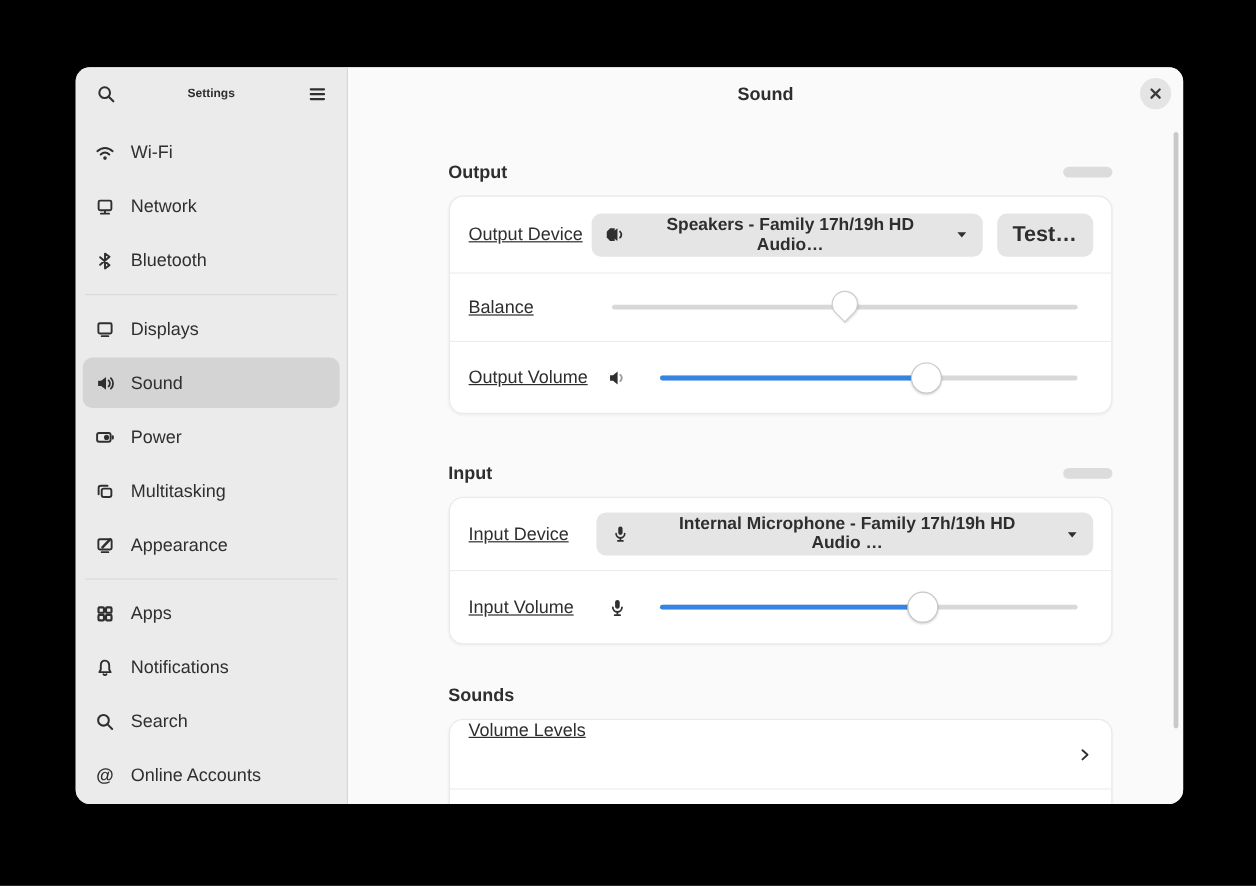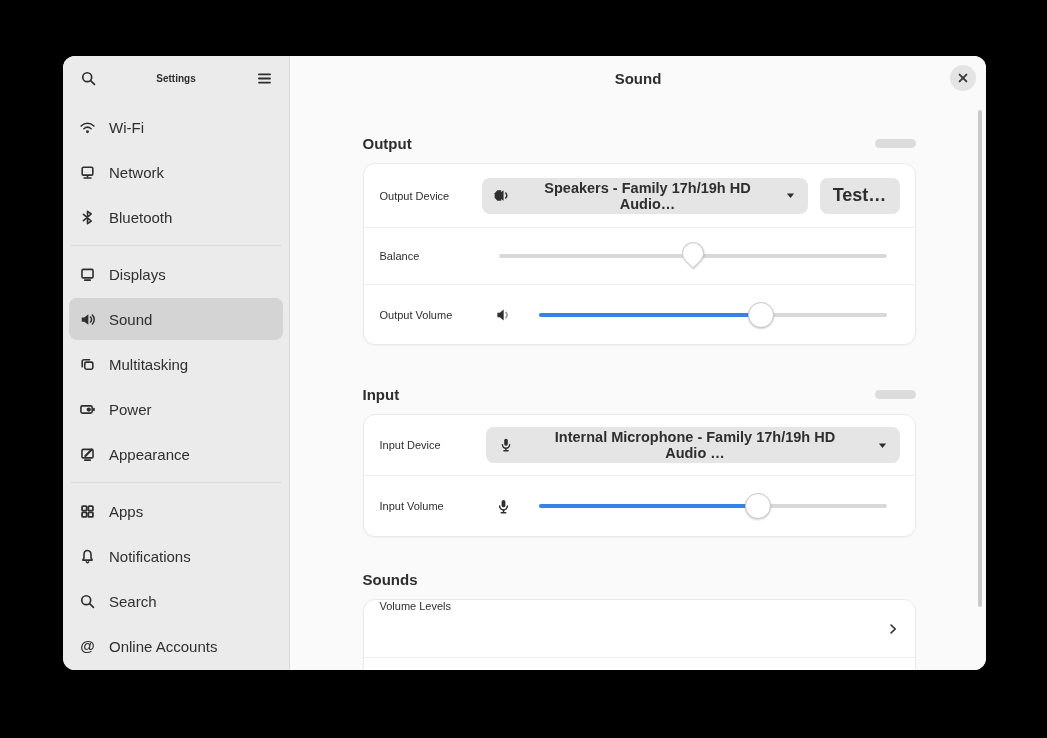--- a/index.html
+++ b/index.html
@@ -25,34 +25,34 @@
   .side-sep { border:none; border-top:1px solid #d9d9d9; margin:7px 2px; }
   .icon { display:inline-flex; align-items:center; justify-content:center; flex:0 0 auto; }
 
   
   .main { flex:1; position:relative; background:#fafafa; overflow:hidden; }
   .main-header { height:44px; display:flex; align-items:center; justify-content:center; position:relative; }
   .main-title { font-weight:bold; font-size:15px; color:#2e2e2e; }
   .close-btn { position:absolute; right:10px; top:9px; width:26px; height:26px; border-radius:50%;
     background:#e4e4e4; border:none; display:flex; align-items:center; justify-content:center; cursor:pointer; }
 
-  .content { width:553px; margin:0 auto; position:relative; left:1px; }
+  .content { width:553px; margin:0 auto; position:relative; left:12px; }
   .section { margin-top:33px; }
   .section.first { margin-top:34px; }
   .section.input-sec { margin-top:40px; }
   .section-head { display:flex; align-items:center; justify-content:space-between; height:18px; margin-bottom:11px; }
   .section-label { font-weight:bold; font-size:15px; color:#2e2e2e; }
   .meter { width:41px; height:9px; border-radius:5px; background:#dcdcdc; overflow:hidden; }
   .meter-fill { height:100%; border-radius:5px; background:#3584e4; }
 
   .card { background:#fff; border:1px solid #eaeaea; border-radius:12px;
     box-shadow:0 1px 2px rgba(0,0,0,.04); overflow:hidden; }
   .card-row { display:flex; align-items:center; padding:0 15px 0 16px; }
   .card-row + .card-row { border-top:1px solid #ededed; }
-  .row-label { flex:1; font-size:11px; color:#2e2e2e; }
+  .row-label { flex:1; font-size:15px; color:#2e2e2e;text-decoration:underline; }
 
   .dropdown { height:36px; background:#e5e5e5; border:none; border-radius:8px; cursor:pointer;
     display:flex; align-items:center; justify-content:center; gap:9px; padding:0 12px;
     font-weight:bold; font-size:14.5px; color:#2e2e2e; }
   .dd-output { width:326px; margin-right:12px; }
   .dd-input  { width:414px;gap:32px; }
   .btn { height:36px; width:80px; background:#e5e5e5; border:none; border-radius:8px; cursor:pointer;
     font-weight:bold; font-size:18px; color:#2e2e2e; }
 
   .slider { position:relative; height:26px; cursor:pointer; }
@@ -155,35 +155,35 @@
               <polygon points="8.8,3 5,6 2.6,6 2.6,10 5,10 8.8,13" fill="#2f2f2f"></polygon>
               <path d="M10.8 5.6 C12.2 6.9 12.2 9.1 10.8 10.4" fill="none" stroke="#2f2f2f" stroke-width="1.4" stroke-linecap="round"></path>
               <path d="M12.6 3.9 C14.9 6.2 14.9 9.8 12.6 12.1" fill="none" stroke="#2f2f2f" stroke-width="1.4" stroke-linecap="round"></path>
             </svg>
         </span>
         <span>Sound</span>
       </div>
       <div class="side-item">
         <span class="icon">
           <svg width="17" height="17" viewBox="0 0 16 16">
-              <path d="M3 10.2 V5.4 a1.8 1.8 0 0 1 1.8-1.8 H10" fill="none" stroke="#2f2f2f" stroke-width="1.5" stroke-linecap="round"></path>
-              <rect x="5.4" y="5.8" width="7.6" height="6.6" rx="1.6" fill="none" stroke="#2f2f2f" stroke-width="1.5"></rect>
-            </svg>
-        </span>
-        <span>Multitasking</span>
-      </div>
-      <div class="side-item">
-        <span class="icon">
-          <svg width="17" height="17" viewBox="0 0 16 16">
               <rect x="1.8" y="4.6" width="10.6" height="6.8" rx="1.6" fill="none" stroke="#2f2f2f" stroke-width="1.5"></rect>
               <rect x="13.2" y="6.4" width="1.7" height="3.2" rx="0.8" fill="#2f2f2f"></rect>
               <circle cx="9.2" cy="8" r="2" fill="#2f2f2f"></circle>
             </svg>
         </span>
         <span>Power</span>
+      </div>
+      <div class="side-item">
+        <span class="icon">
+          <svg width="17" height="17" viewBox="0 0 16 16">
+              <path d="M3 10.2 V5.4 a1.8 1.8 0 0 1 1.8-1.8 H10" fill="none" stroke="#2f2f2f" stroke-width="1.5" stroke-linecap="round"></path>
+              <rect x="5.4" y="5.8" width="7.6" height="6.6" rx="1.6" fill="none" stroke="#2f2f2f" stroke-width="1.5"></rect>
+            </svg>
+        </span>
+        <span>Multitasking</span>
       </div>
       <div class="side-item">
         <span class="icon">
           <svg width="17" height="17" viewBox="0 0 16 16">
               <rect x="2.8" y="3.2" width="10.4" height="8" rx="1.2" fill="none" stroke="#2f2f2f" stroke-width="1.5"></rect>
               <line x1="5.4" y1="13.3" x2="10.6" y2="13.3" stroke="#2f2f2f" stroke-width="1.5" stroke-linecap="round"></line>
               <path d="M6 9.5 L12 3.2" stroke="#2f2f2f" stroke-width="2" stroke-linecap="round"></path>
             </svg>
         </span>
         <span>Appearance</span>

